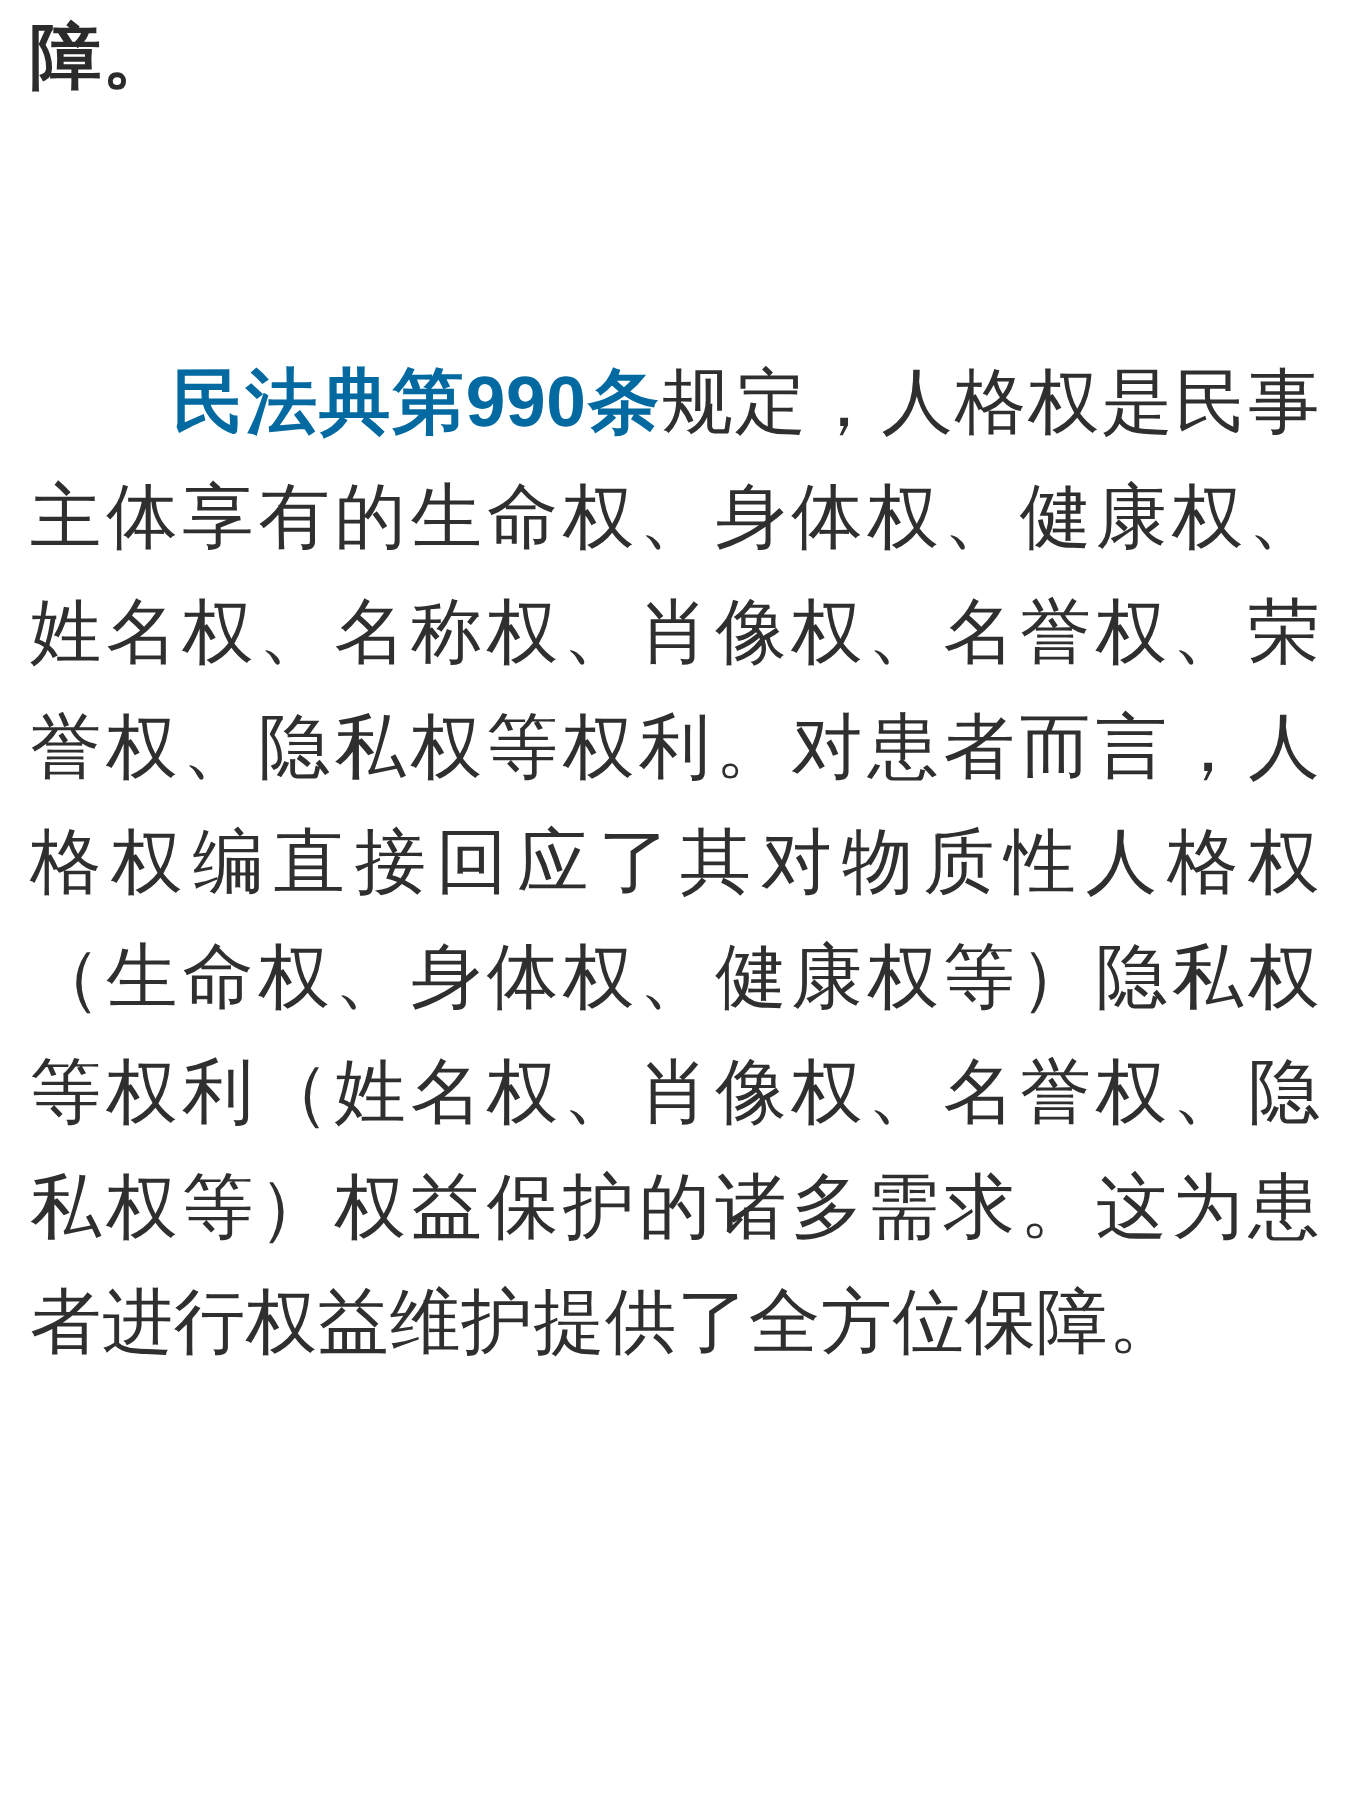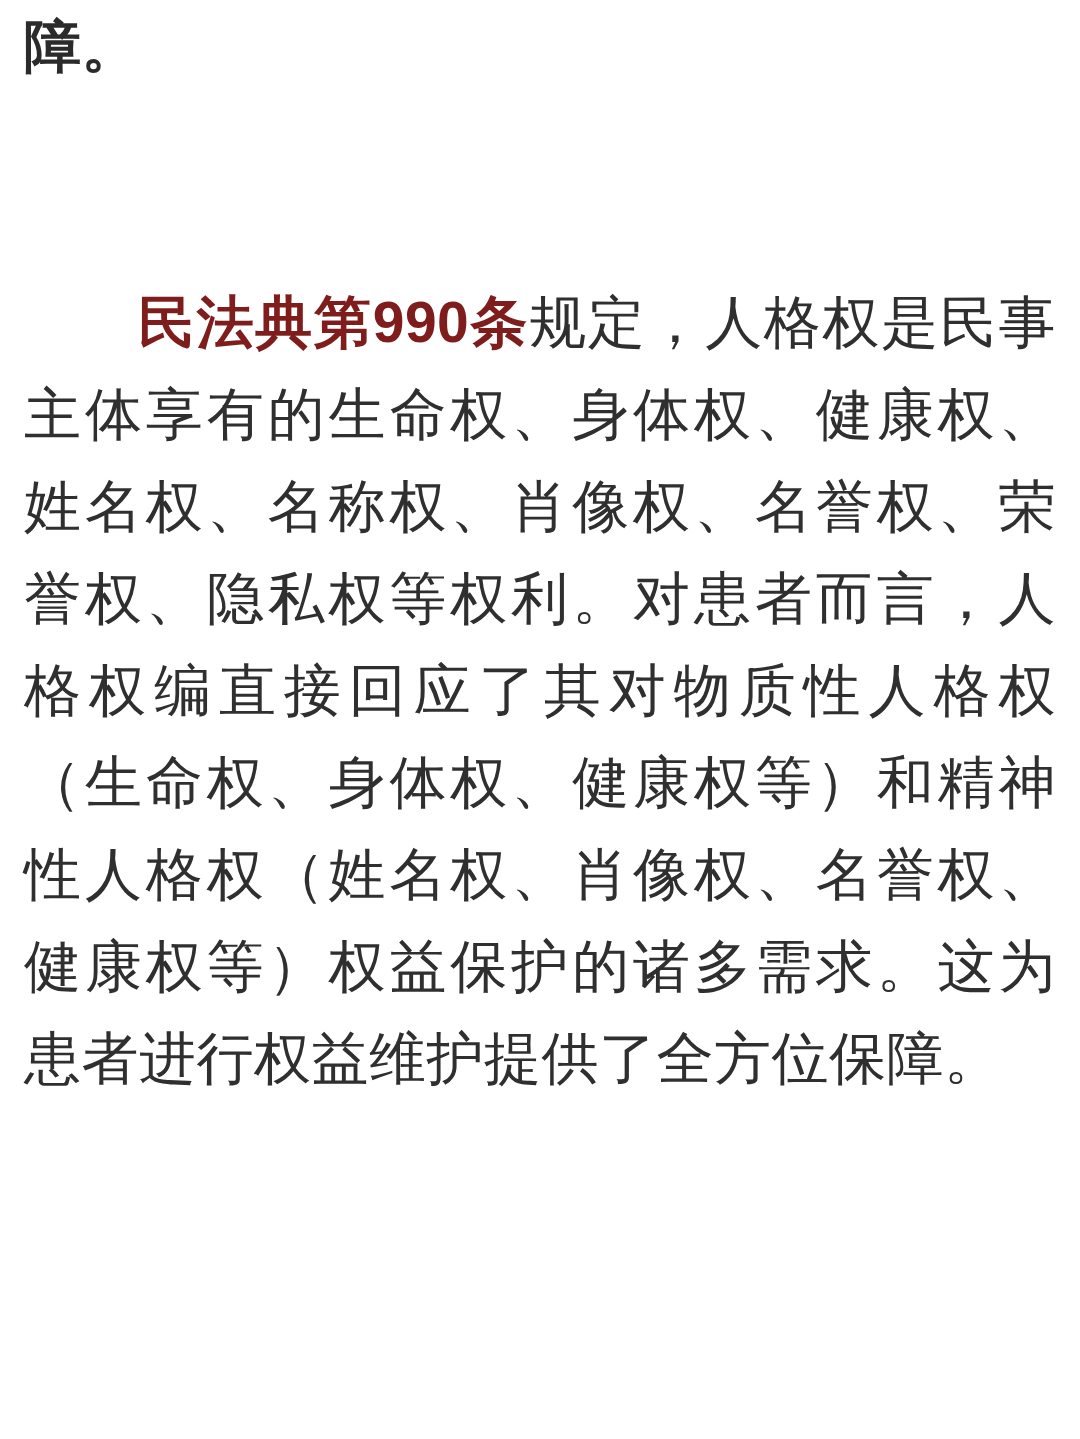--- a/index.html
+++ b/index.html
@@ -32,32 +32,32 @@
   .para.indent {
     text-indent: 114px;
   }
   .gap-large { height: 92px; }
   .first-line {
     font-weight: 700;
     color: #2b2b2b;
   }
   .bold {
     font-weight: 700;
-    color: #7f1d1d;
+    color: #0369a1;
   }
 </style>
 </head>
 <body>
 
 <div class="article">
 
   <p class="para first-line">障。</p>
 
   <div class="gap-large"></div>
 
 
   <div class="gap-large"></div>
 
-  <p class="para indent"><span class="bold">民法典第990条</span><span>规定，人格权是民事主体享有的生命权、身体权、健康权、姓名权、名称权、肖像权、名誉权、荣誉权、隐私权等权利。对患者而言，人格权编直接回应了其对物质性人格权（生命权、身体权、健康权等）和精神性人格权（姓名权、肖像权、名誉权、健康权等）权益保护的诸多需求。这为患者进行权益维护提供了全方位保障。</span></p>
+  <p class="para indent"><span class="bold">民法典第990条</span><span>规定，人格权是民事主体享有的生命权、身体权、健康权、姓名权、名称权、肖像权、名誉权、荣誉权、隐私权等权利。对患者而言，人格权编直接回应了其对物质性人格权（生命权、身体权、健康权等）隐私权等权利（姓名权、肖像权、名誉权、隐私权等）权益保护的诸多需求。这为患者进行权益维护提供了全方位保障。</span></p>
 
   <div class="gap-large"></div>
 
 </div>
 
 </body></html>

